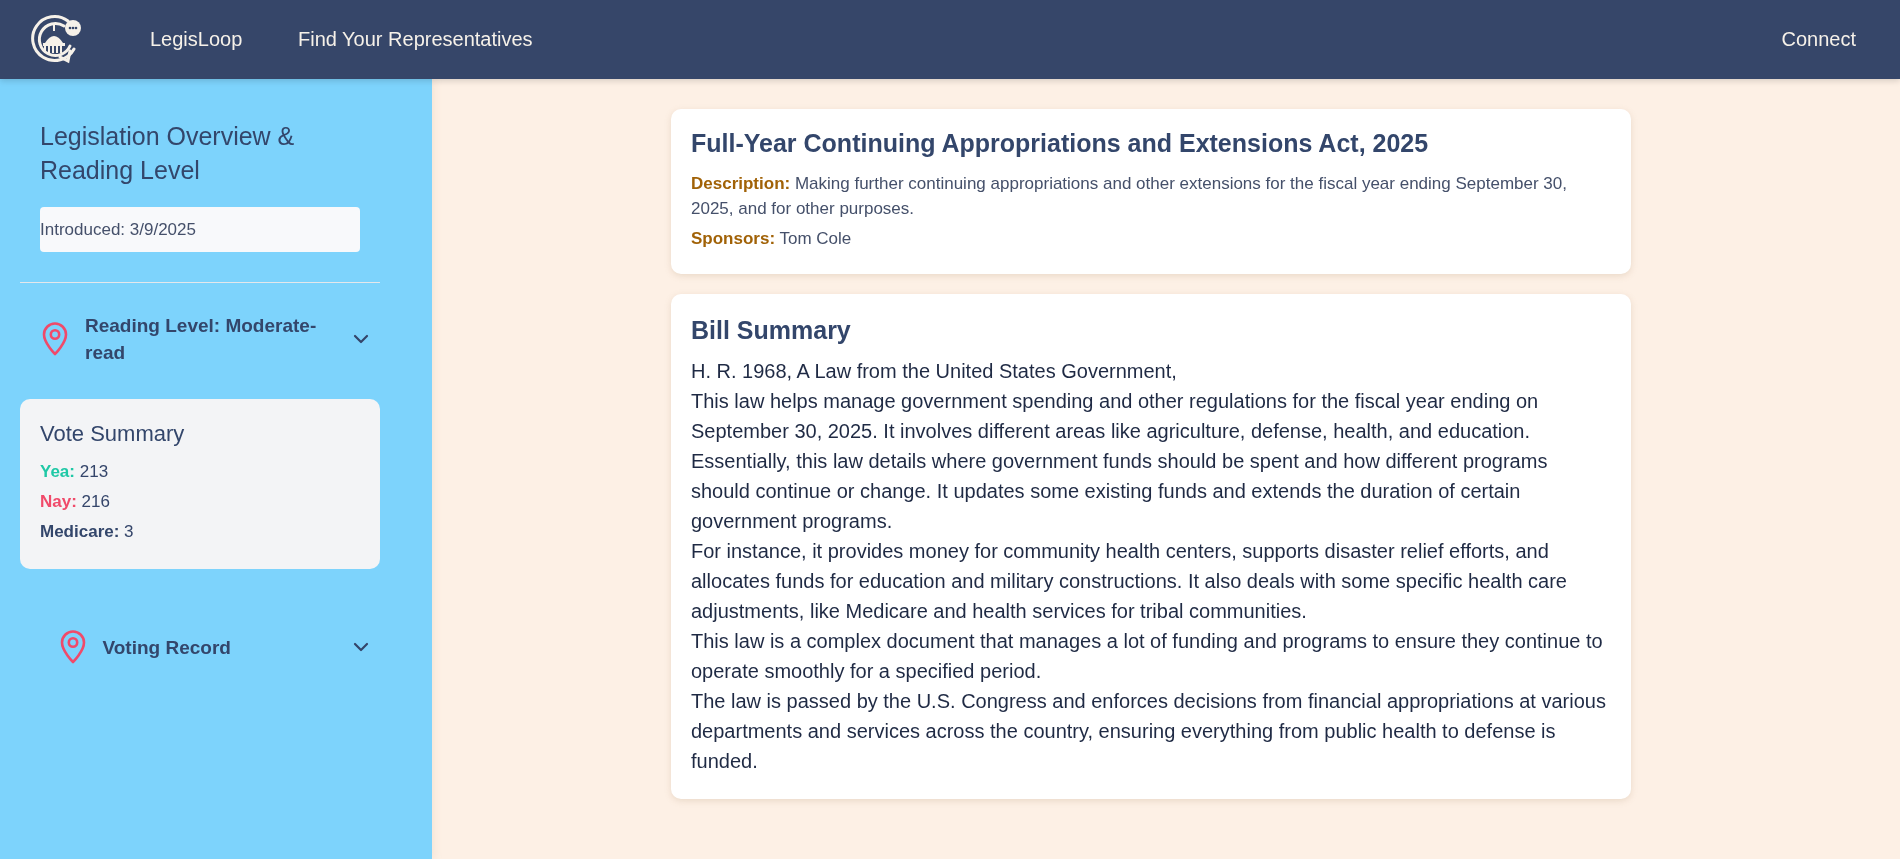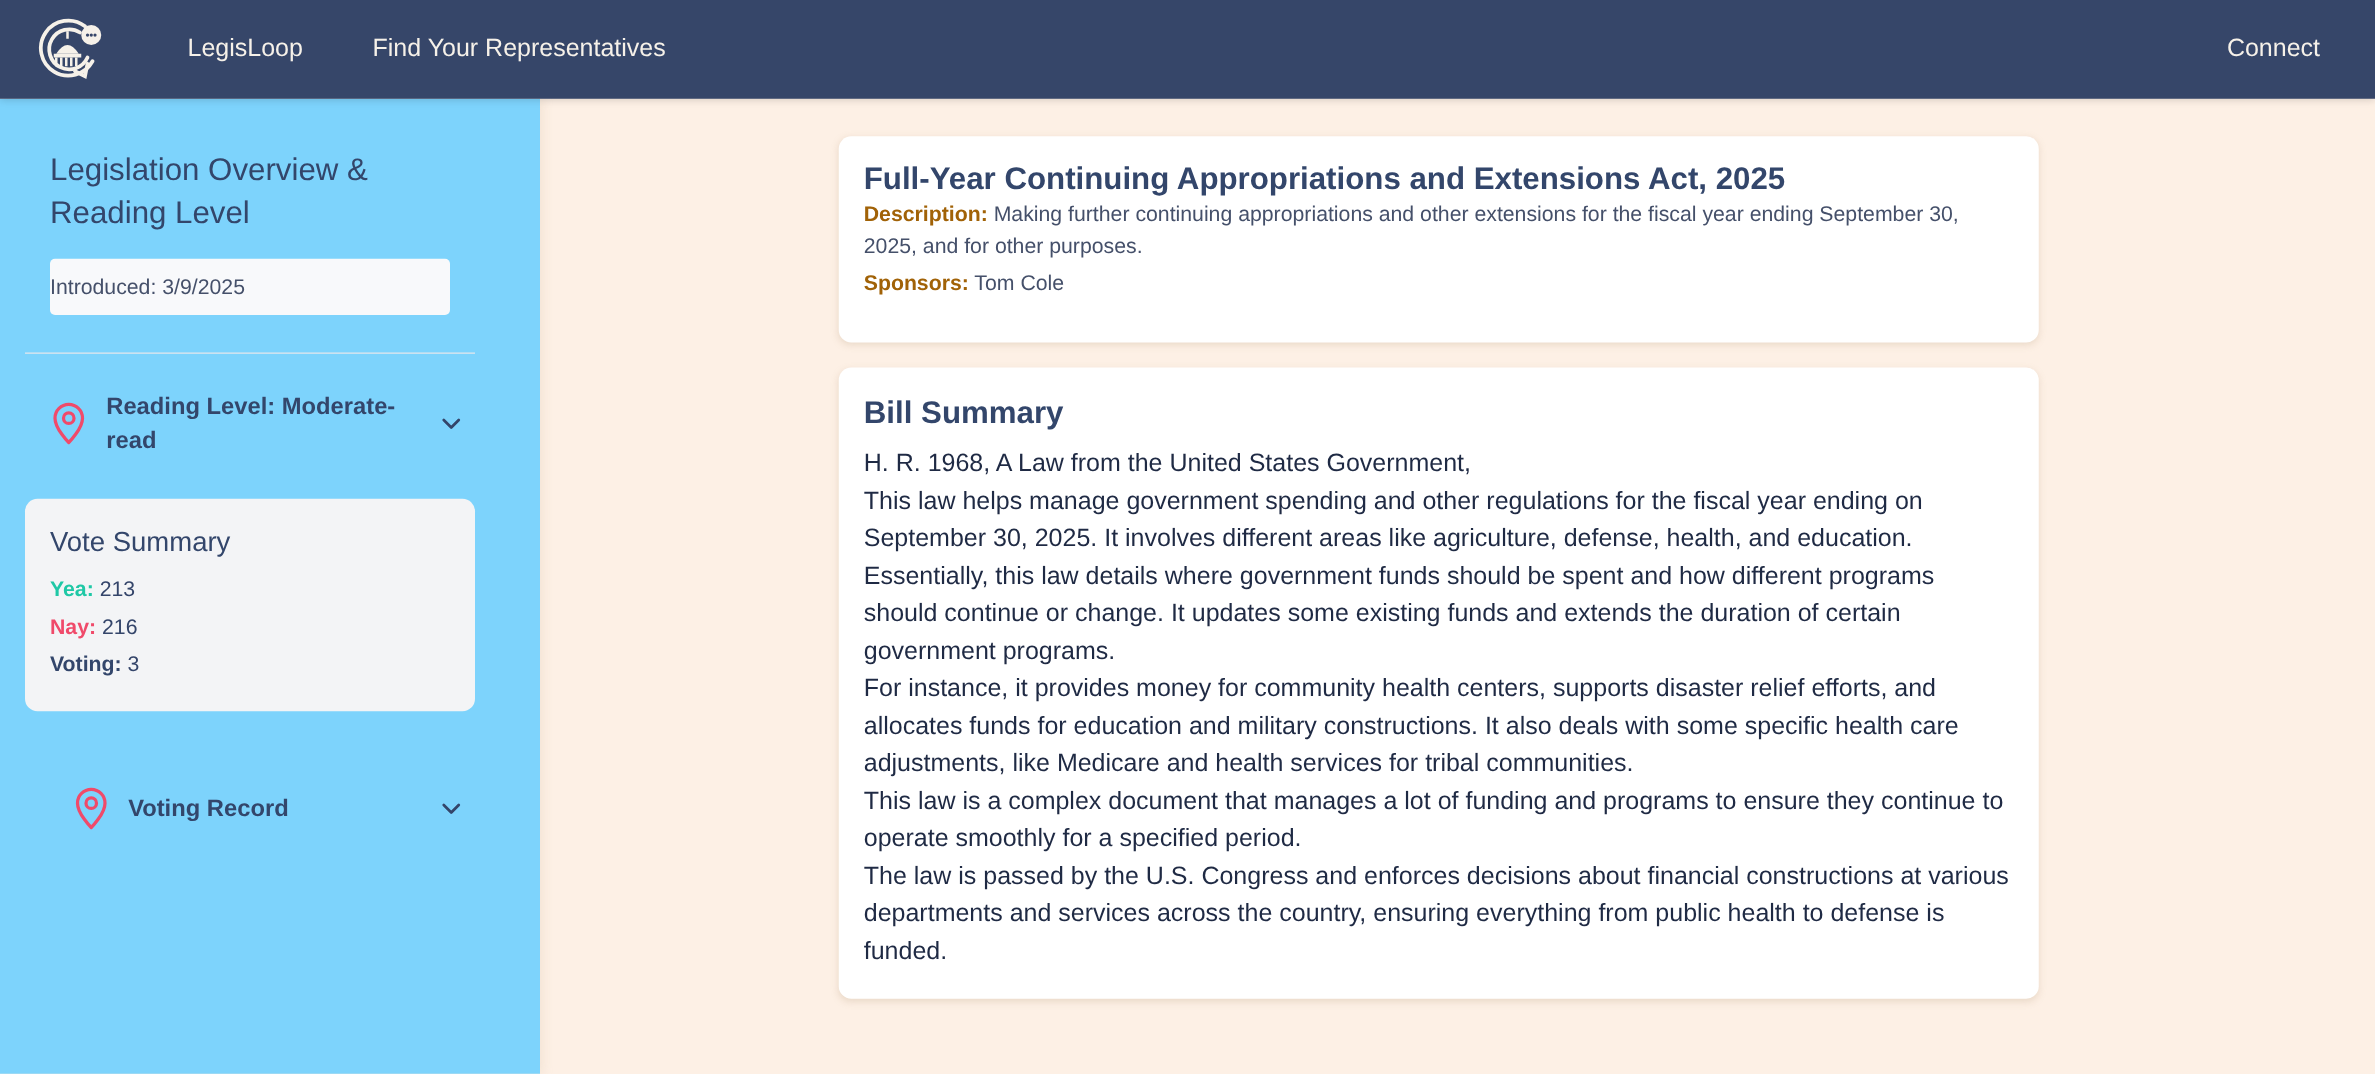--- a/index.html
+++ b/index.html
@@ -152,21 +152,21 @@
       padding: 20px 20px;
     }
     .card-bill { top: 109px; height: 165px; }
     .card-summary { top: 294px; height: 505px; }
     .bill-title {
       font-size: 25px;
       font-weight: bold;
       color: #33466b;
       line-height: 32px;
       margin-top: -2px;
-      margin-bottom: 0;
+      margin-bottom: 12px;
     }
     .meta-line {
       font-size: 17px;
       line-height: 25px;
       color: #45506a;
       margin-bottom: 5px;
     }
     .meta-label {
       font-weight: bold;
       color: #a16207;
@@ -238,21 +238,21 @@
     <h3 class="vote-title">Vote Summary</h3>
     <div class="vote-row">
       <span class="vote-label yea">Yea:</span>
       <span>213</span>
     </div>
     <div class="vote-row">
       <span class="vote-label nay">Nay:</span>
       <span>216</span>
     </div>
     <div class="vote-row">
-      <span class="vote-label abstain">Voting:</span>
+      <span class="vote-label abstain">Medicare:</span>
       <span>3</span>
     </div>
   </section>
 
   <div class="accordion accordion-voting">
     <svg class="pin-icon" viewBox="0 0 30 36">
       <path d="M15 33 C15 33 4 22 4 13.5 A11 11 0 0 1 26 13.5 C26 22 15 33 15 33 Z" fill="none" stroke="#f04a6a" stroke-width="2.6" stroke-linejoin="round"></path>
       <circle cx="15" cy="13.5" r="4.2" fill="none" stroke="#f04a6a" stroke-width="2.6"></circle>
     </svg>
     <span class="accordion-label">Voting Record</span>
@@ -274,15 +274,15 @@
       <span>Tom Cole</span>
     </p>
   </section>
 
   <section class="card card-summary">
     <h2 class="summary-title">Bill Summary</h2>
     <p class="summary-line">H. R. 1968, A Law from the United States Government,</p>
     <p class="summary-line">This law helps manage government spending and other regulations for the fiscal year ending on September 30, 2025. It involves different areas like agriculture, defense, health, and education. Essentially, this law details where government funds should be spent and how different programs should continue or change. It updates some existing funds and extends the duration of certain government programs.</p>
     <p class="summary-line">For instance, it provides money for community health centers, supports disaster relief efforts, and allocates funds for education and military constructions. It also deals with some specific health care adjustments, like Medicare and health services for tribal communities.</p>
     <p class="summary-line">This law is a complex document that manages a lot of funding and programs to ensure they continue to operate smoothly for a specified period.</p>
-    <p class="summary-line">The law is passed by the U.S. Congress and enforces decisions about financial constructions at various departments and services across the country, ensuring everything from public health to defense is funded.</p>
+    <p class="summary-line">The law is passed by the U.S. Congress and enforces decisions from financial appropriations at various departments and services across the country, ensuring everything from public health to defense is funded.</p>
   </section>
 </main>
 
 </body></html>

